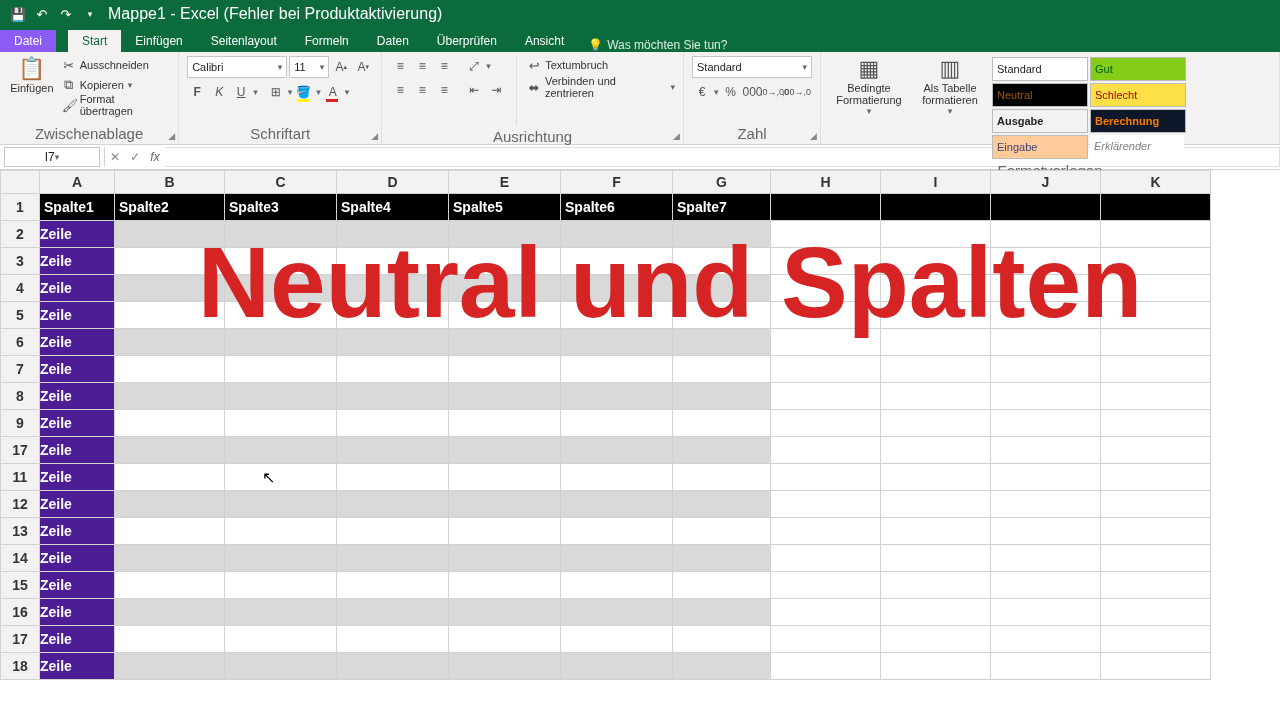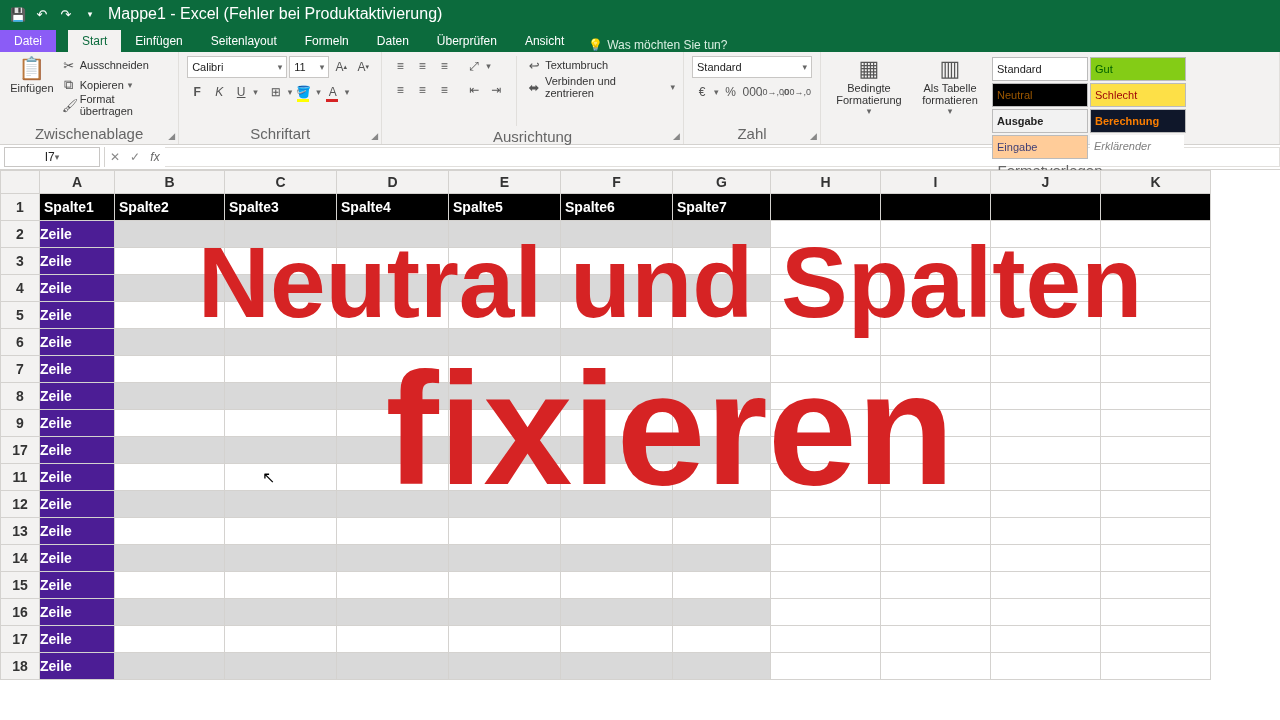--- a/index.html
+++ b/index.html
@@ -522,16 +522,15 @@
           <td class="cell empty"></td>
           <td class="cell empty"></td>
           <td class="cell empty"></td>
           <td class="cell empty"></td>
         </tr>
       </tbody>
     </table>
 
   <div class="overlay">
     <div class="l1">Neutral und Spalten</div>
-    <div class="l2">fixieren</div>
   </div>
   <div class="cursor">↖</div>
 </div>
 
 </body></html>

